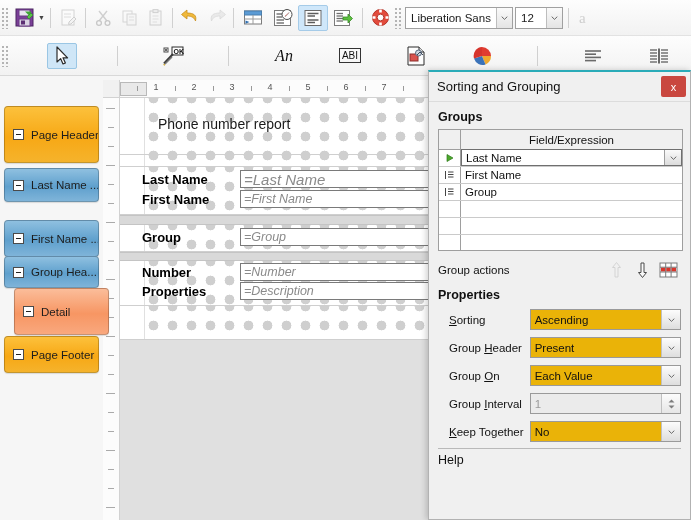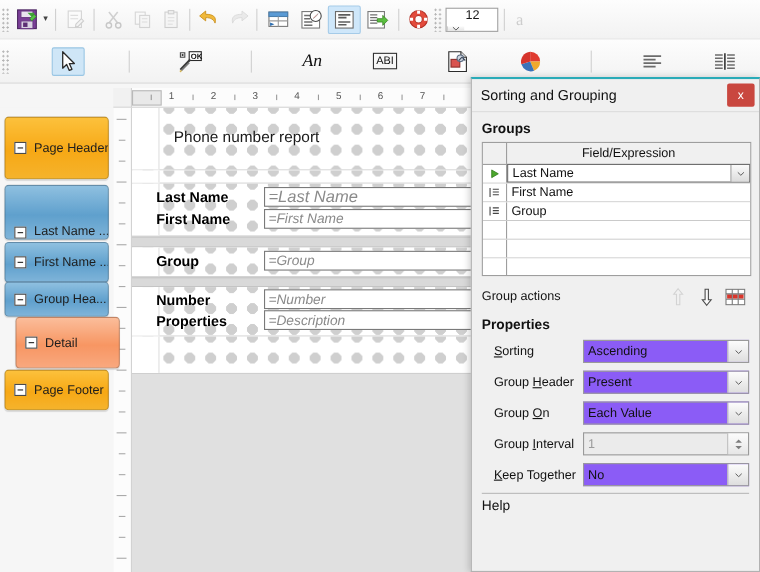--- a/index.html
+++ b/index.html
@@ -50,21 +50,21 @@
     display: flex; align-items: center; font-size: 11.5px; color:#1a1a1a;
     flex: none; margin: 0 1px;
   }
   .tb-combo .val { padding: 0 4px 0 5px; flex:1; white-space:nowrap; overflow:hidden; }
   .tb-combo .btn {
     width: 16px; align-self: stretch; border-left: 1px solid #bdbdbd;
     background: linear-gradient(180deg,#fafafa,#e4e4e4);
     display:flex; align-items:center; justify-content:center;
   }
   #font-name-combo { width: 108px; }
-  #font-size-combo { width: 48px; flex-direction: column; }
+  #font-size-combo { width: 48px; }
   .chev { width:7px; height:4px; }
 
   
   #hruler {
     position:absolute; left:120px; top:80px; width:311px; height:18px;
     background:#fcfcfc; border-bottom:1px solid #d2d2d2;
     overflow:hidden;
   }
   #hruler .rzone { position:absolute; left:0; top:2px; width:27px; height:14px;
     background:#e9e9e9; border:1px solid #b9b9b9; }
@@ -175,21 +175,21 @@
 
   #group-actions-row {
     display:flex; align-items:center; height:28px; margin-top:5px;
   }
   #group-actions-label { font-size:11.5px; color:#111; flex:1; }
   .ga-btn { width:26px; height:22px; display:flex; align-items:center; justify-content:center; }
 
   .prop-row { display:flex; align-items:center; height:25px; margin-bottom:3px; }
   .prop-label { width:92px; font-size:11.5px; color:#111; text-align:left; padding-left:11px; }
   .prop-ctl {
-    width:152px; height:21px; border:1px solid #9a9a9a; background:#8b5cf6;
+    width:152px; height:21px; border:1px solid #9a9a9a; background:#eab308;
     display:flex; align-items:center; font-size:11.5px; color:#111;
   }
   .prop-ctl.disabled { background:#ebebeb; color:#9b9b9b; }
   .prop-ctl .v { flex:1; padding-left:4px; white-space:nowrap; overflow:hidden; }
   .prop-ctl .arrow {
     width:19px; align-self:stretch; border-left:1px solid #c0c0c0;
     background:linear-gradient(180deg,#fcfcfc,#dedede);
     display:flex; align-items:center; justify-content:center;
   }
   .prop-ctl .spin {
@@ -315,20 +315,28 @@
 
     <div class="tb-btn">
       <svg width="21" height="21" viewBox="0 0 21 21">
         <circle cx="10.5" cy="10.5" r="8" fill="#e34b3c" stroke="#b43227"></circle>
         <circle cx="10.5" cy="10.5" r="3.4" fill="#fdfdfd" stroke="#b43227"></circle>
         <path d="M10.5 2.5 v3 M10.5 15.5 v3 M2.5 10.5 h3 M15.5 10.5 h3" stroke="#fff" stroke-width="2.6"></path>
       </svg>
     </div>
     <div class="grip"></div>
 
+    <div class="tb-combo" id="font-name-combo">
+      <span class="val">Liberation Sans</span>
+      <span class="btn">
+        <svg class="chev" viewBox="0 0 8 5">
+            <path d="M0.5 0.8 L4 4.2 L7.5 0.8" fill="none" stroke="#555" stroke-width="1.1"></path>
+          </svg>
+      </span>
+    </div>
     <div class="tb-combo" id="font-size-combo">
       <span class="val">12</span>
       <span class="btn">
         <svg class="chev" viewBox="0 0 8 5">
             <path d="M0.5 0.8 L4 4.2 L7.5 0.8" fill="none" stroke="#555" stroke-width="1.1"></path>
           </svg>
       </span>
     </div>
     <div class="tb-sep"></div>
     <div class="tb-btn disabled">
@@ -530,21 +538,21 @@
       <div class="tick" style="top: 371px;"></div>
       <div class="tick" style="top: 390px;"></div>
       <div class="tick major" style="top: 409px;"></div>
     </div>
 
   <div id="sections-col">
       <div class="section-tab tab-orange" style="top: 8px; height: 57px;">
         <span class="collapse-box"></span>
         <span>Page Header</span>
       </div>
-      <div class="section-tab tab-blue" style="top: 70px; height: 50px; align-items: flex-end;">
+      <div class="section-tab tab-blue" style="top: 70px; height: 34px;">
         <span class="collapse-box"></span>
         <span>Last Name ...</span>
       </div>
       <div class="section-tab tab-blue" style="top: 122px; height: 37px;">
         <span class="collapse-box"></span>
         <span>First Name ...</span>
       </div>
       <div class="section-tab tab-blue" style="top: 158px; height: 32px;">
         <span class="collapse-box"></span>
         <span>Group Hea...</span>

